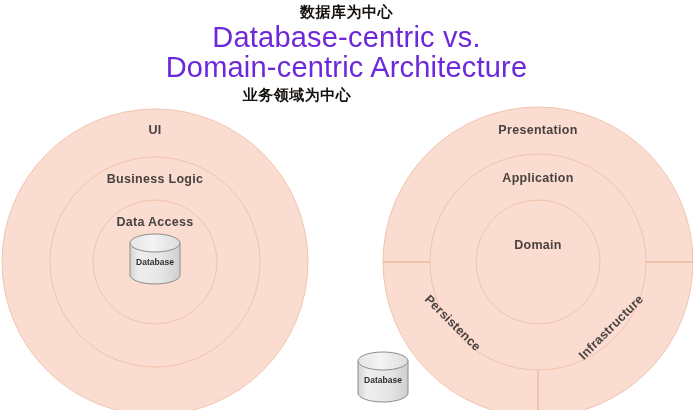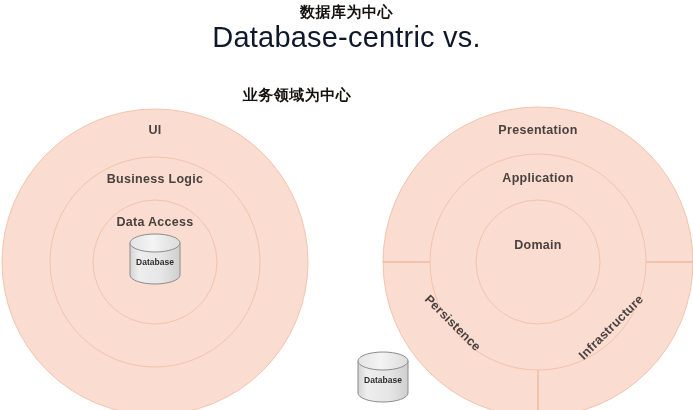--- a/index.html
+++ b/index.html
@@ -43,21 +43,21 @@
 
   .main-title {
     position: absolute;
     left: 0;
     top: 22px;
     width: 693px;
     text-align: center;
     font-size: 29px;
     line-height: 30px;
     font-weight: 400;
-    color: #0f172a;
+    color: #6d28d9;
     letter-spacing: 0.2px;
   }
   .main-title .tline { display: block; }
 
   
   #diagram {
     position: absolute;
     left: 0;
     top: 0;
     width: 693px;
@@ -88,20 +88,21 @@
 </head>
 <body>
 
 <div id="stage">
 
   <div class="title-block">
     <div class="cn-label cn-top">数据库为中心</div>
 
     <div class="main-title">
       <span class="tline">Database-centric vs.</span>
+      <span class="tline">Domain-centric Architecture</span>
     </div>
 
     <div class="cn-label cn-bottom">业务领域为中心</div>
   </div>
 
   <svg id="diagram" viewBox="0 0 693 410" xmlns="http://www.w3.org/2000/svg">
 
     <defs>
       <linearGradient id="cylBody" x1="0" y1="0" x2="1" y2="0">
         <stop offset="0%" stop-color="#d4d4d4"></stop>

